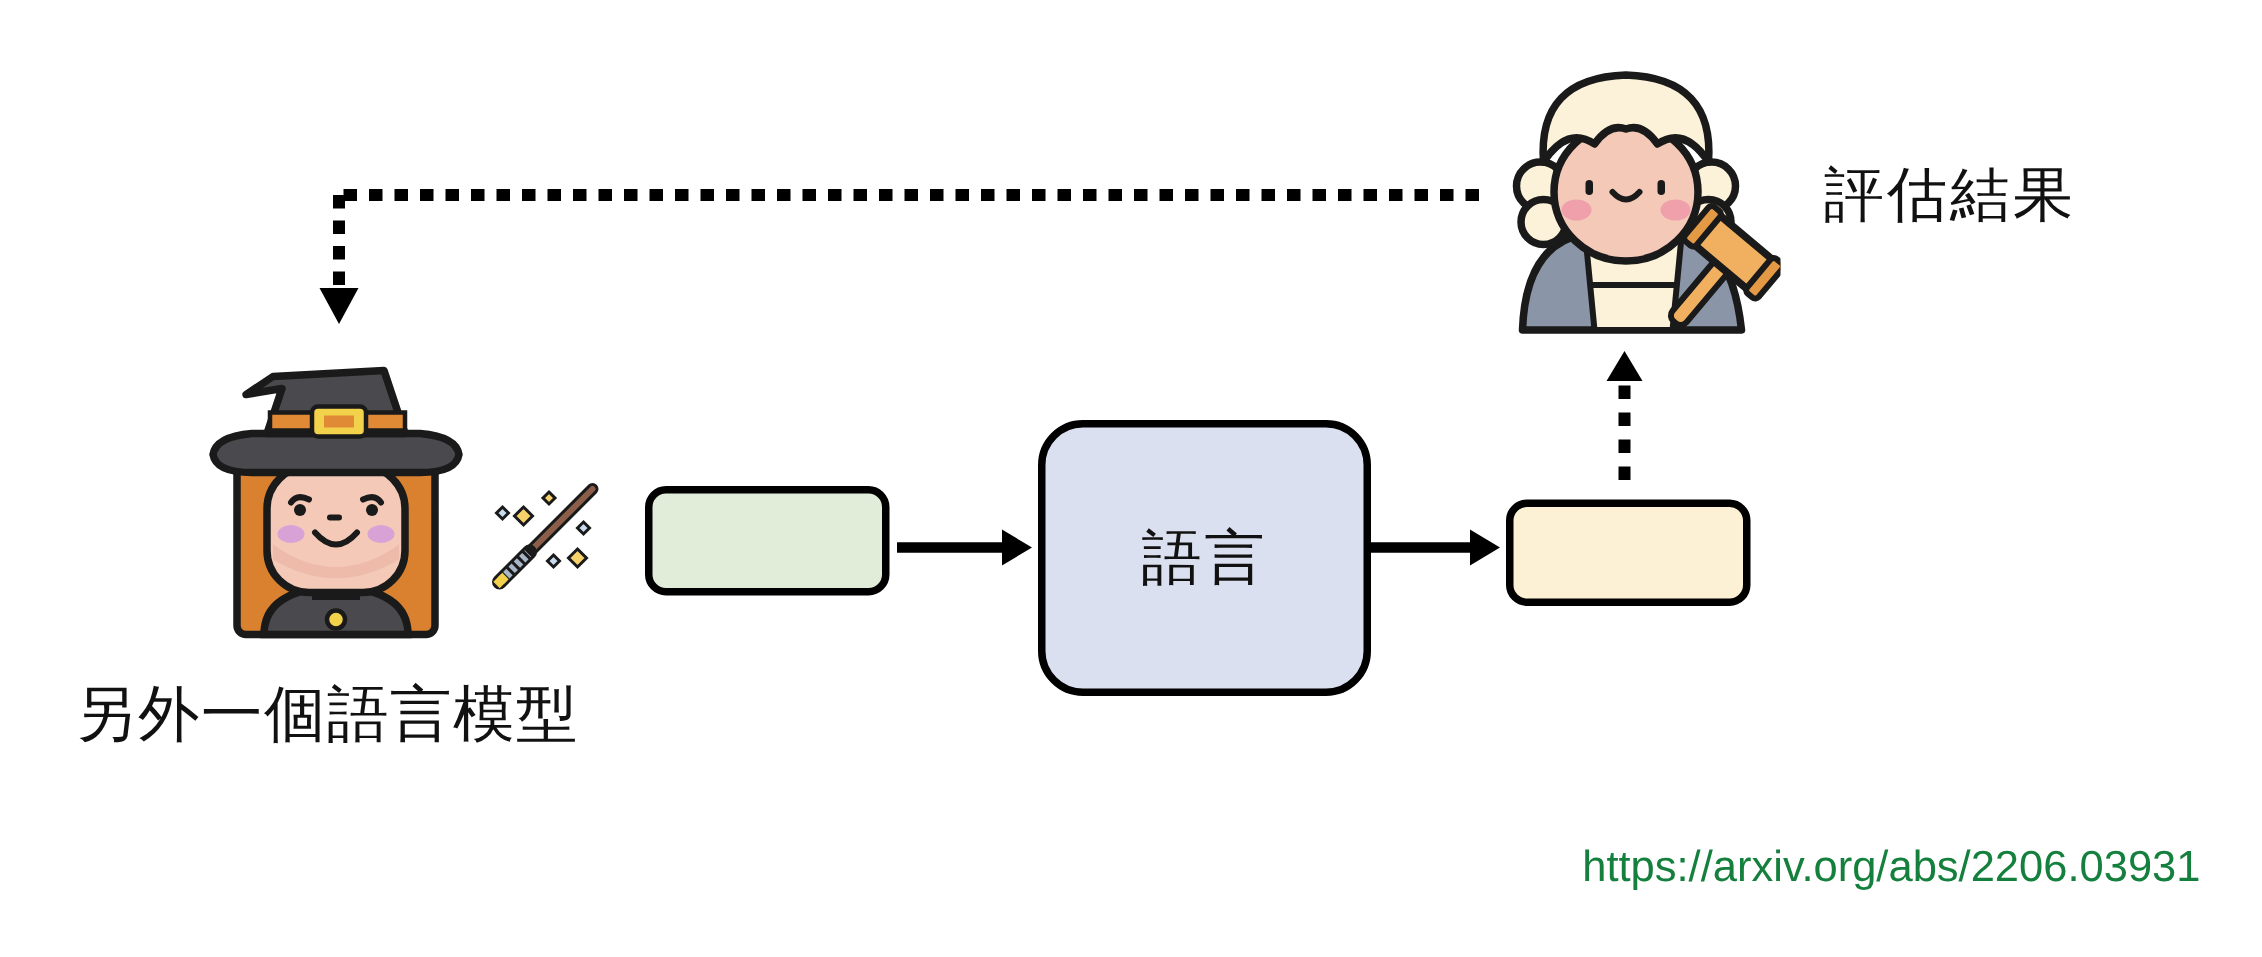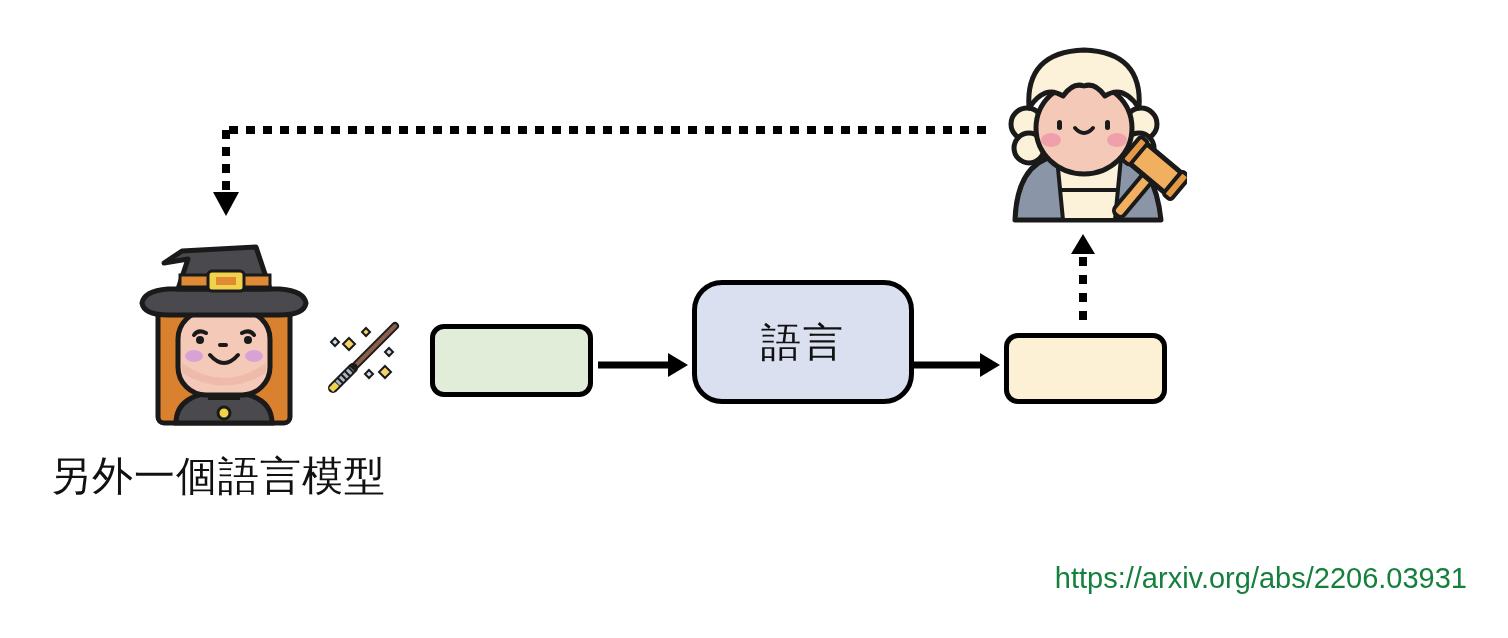--- a/index.html
+++ b/index.html
@@ -3,21 +3,21 @@
 <meta charset="utf-8">
 <style>
   html, body { margin: 0; padding: 0; background: #ffffff; }
   body { width: 1508px; height: 638px; position: relative; overflow: hidden;
          font-family: "DejaVu Sans", "Liberation Sans", sans-serif; color: #111; }
   .abs { position: absolute; }
   #diagram { position: absolute; left: 0; top: 0; }
   .box { position: absolute; box-sizing: border-box; border: 5px solid #000; }
   #input-box { left: 430px; top: 324px; width: 163px; height: 73px; border-radius: 14px; background: #E2EDD9; }
   #output-box { left: 1004px; top: 333px; width: 163px; height: 71px; border-radius: 14px; background: #FCF1D4; }
-  #lm-box { left: 692px; top: 280px; width: 222px; height: 124px; border-radius: 30px; background: #DAE0F0;
+  #lm-box { left: 692px; top: 280px; width: 222px; height: 184px; border-radius: 30px; background: #DAE0F0;
             display: flex; flex-direction: column; align-items: center; justify-content: center; }
   #lm-box span { font-size: 40px; line-height: 52px; letter-spacing: 2px; }
   #judge-text { left: 1216px; top: 104px; font-size: 40px; line-height: 52px; letter-spacing: 2px; }
   #judge-text div { white-space: nowrap; }
   #model-label { left: 50px; top: 448px; font-size: 41px; line-height: 56px; letter-spacing: 1px; white-space: nowrap; text-align: center; }
   #source-url { right: 41px; top: 560px; font-family: "Liberation Sans", "DejaVu Sans", sans-serif;
                 font-size: 29px; line-height: 36px; white-space: nowrap; color: #15803d; }
 </style>
 </head>
 <body>
@@ -132,17 +132,18 @@
 
 <div class="box" id="input-box" style="background: rgb(226, 237, 217);"></div>
 
 <div class="box" id="lm-box" style="background: rgb(218, 224, 240);">
   <span>語言</span>
 </div>
 
 <div class="box" id="output-box" style="background: rgb(252, 241, 212);"></div>
 
 <div class="abs" id="judge-text">
+  <div>評估結果</div>
 </div>
 
 <div class="abs" id="model-label">另外一個語言模型</div>
 
 <div class="abs" id="source-url">https://arxiv.org/abs/2206.03931</div>
 
 </body></html>

